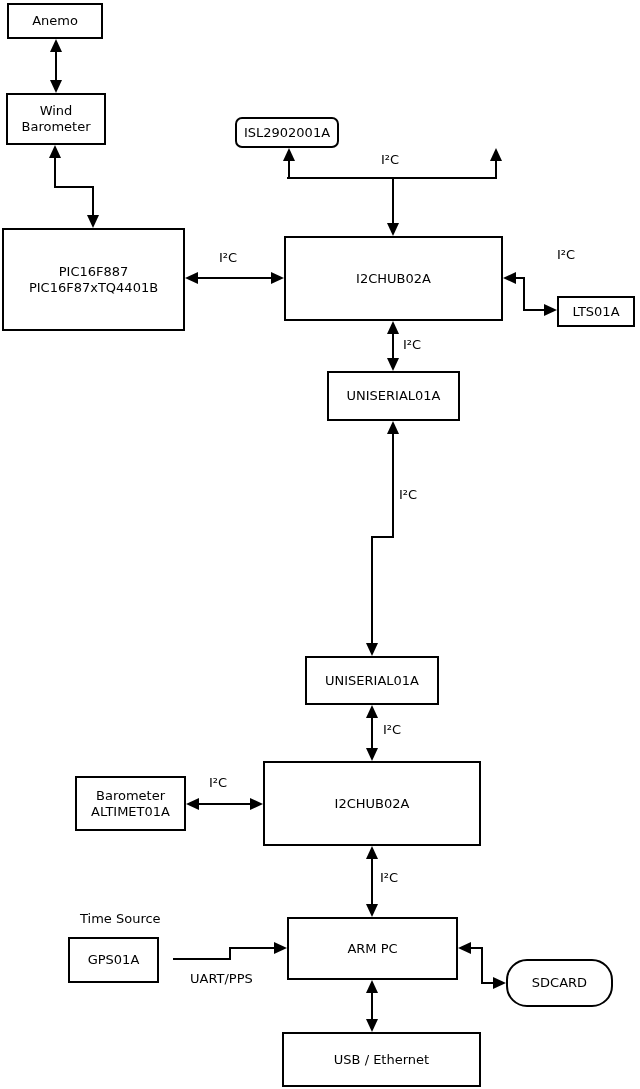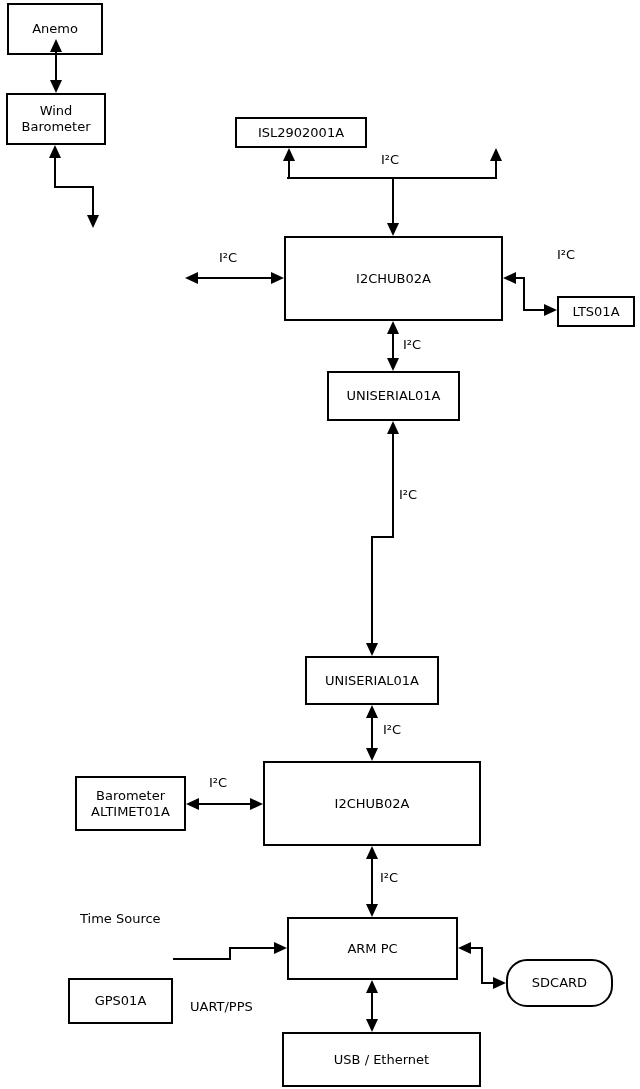--- a/index.html
+++ b/index.html
@@ -42,31 +42,35 @@
     line-height: 15px;
     white-space: nowrap;
   }
   .elabel.left-align { text-align: left; }
 </style>
 </head>
 <body>
 
 <div class="canvas">
 
-  <div class="node" style="left:7px;top:3px;width:96px;height:52px;">
+  <div class="node" style="left:7px;top:3px;width:96px;height:36px;">
     <span>Anemo</span>
   </div>
 
   <div class="node" style="left:6px;top:93px;width:100px;height:52px;">
     <span>Wind</span>
     <span>Barometer</span>
   </div>
 
-
-  <div class="node" style="left:235px;top:117px;width:132px;height:31px;">
+  <div class="node" style="left:2px;top:228px;width:183px;height:103px;">
+    <span>PIC16F887</span>
+    <span>PIC16F87xTQ4401B</span>
+  </div>
+
+  <div class="node" style="left:235px;top:117px;width:104px;height:31px;border-radius:7px;">
     <span>ISL2902001A</span>
   </div>
 
 
   <div class="node" style="left:284px;top:236px;width:219px;height:85px;">
     <span>I2CHUB02A</span>
   </div>
 
   <div class="node" style="left:557px;top:296px;width:78px;height:31px;">
     <span>LTS01A</span>
@@ -82,21 +86,21 @@
 
   <div class="node" style="left:263px;top:761px;width:218px;height:85px;">
     <span>I2CHUB02A</span>
   </div>
 
   <div class="node" style="left:75px;top:776px;width:111px;height:55px;">
     <span>Barometer</span>
     <span>ALTIMET01A</span>
   </div>
 
-  <div class="node" style="left:68px;top:937px;width:105px;height:46px;margin-top:41px;">
+  <div class="node" style="left:68px;top:937px;width:91px;height:46px;">
     <span>GPS01A</span>
   </div>
 
   <div class="node" style="left:287px;top:917px;width:171px;height:63px;">
     <span>ARM PC</span>
   </div>
 
   <div class="node" style="left:506px;top:959px;width:107px;height:48px;border-radius:21px;">
     <span>SDCARD</span>
   </div>
@@ -182,21 +186,21 @@
     <div class="ah down" style="left:366px;top:904px;"></div>
   </div>
   <span class="elabel" style="left:380px;top:870px;width:32px;">I²C</span>
 
   <div>
     <div class="seg" style="left:173px;top:958px;width:58px;height:2px;"></div>
     <div class="seg" style="left:229px;top:947px;width:2px;height:13px;"></div>
     <div class="seg" style="left:229px;top:947px;width:45px;height:2px;"></div>
     <div class="ah right" style="left:274px;top:942px;"></div>
   </div>
-  <span class="elabel" style="left:190px;top:999px;width:64px;">UART/PPS</span>
+  <span class="elabel" style="left:190px;top:971px;width:64px;">UART/PPS</span>
   <span class="elabel left-align" style="left:80px;top:911px;">Time Source</span>
 
   <div>
     <div class="ah left" style="left:458px;top:942px;"></div>
     <div class="seg" style="left:469px;top:947px;width:14px;height:2px;"></div>
     <div class="seg" style="left:481px;top:947px;width:2px;height:37px;"></div>
     <div class="seg" style="left:481px;top:982px;width:12px;height:2px;"></div>
     <div class="ah right" style="left:493px;top:977px;"></div>
   </div>
 

